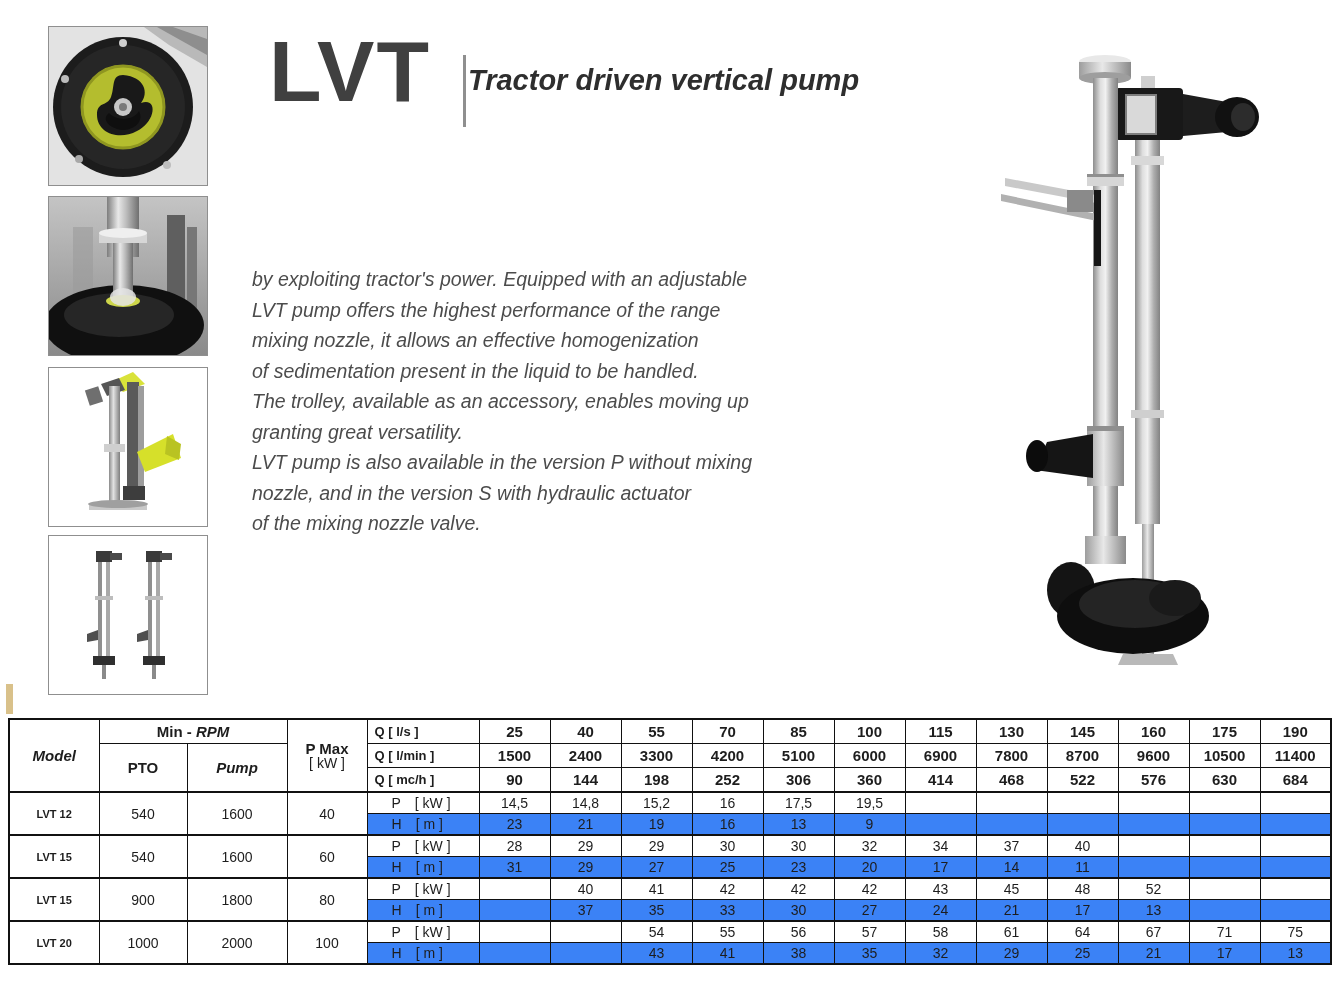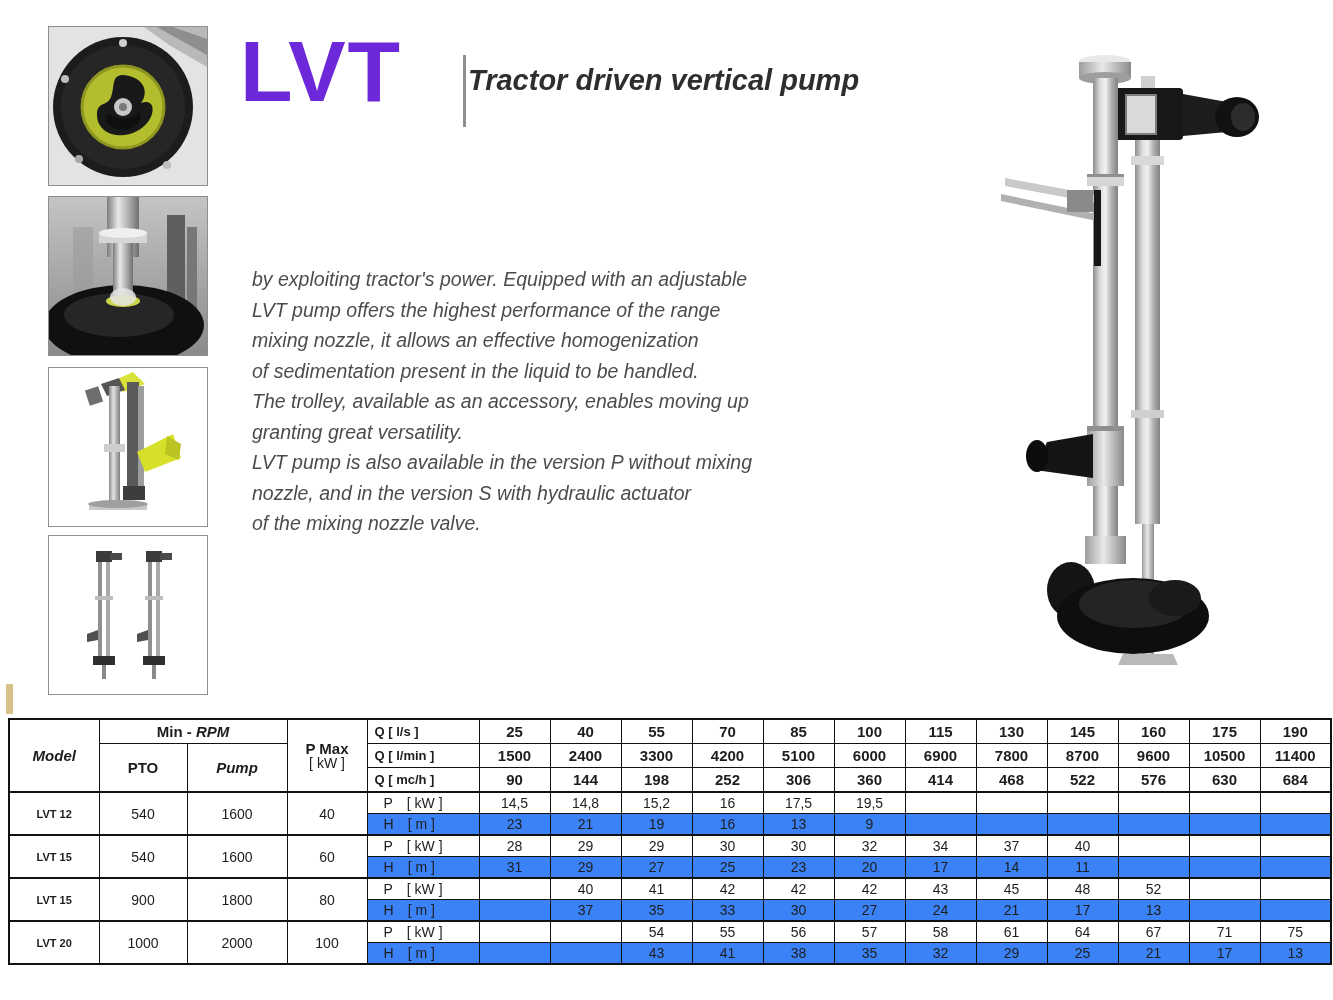--- a/index.html
+++ b/index.html
@@ -14,21 +14,22 @@
   }
   .photo-box svg{display:block;width:100%;height:100%;}
   #photo1{top:10px;}
   #photo2{top:180px;}
   #photo3{top:351px;}
   #photo4{top:519px;}
   
   .brand{
     position:absolute;left:240px;top:28px;width:220px;
     font-size:86px;font-weight:bold;letter-spacing:2px;line-height:1;
-    color:#6d28d9;
+    color:#404040;
+    text-align:center;
   }
   .header-divider{
     position:absolute;left:463px;top:55px;width:3px;height:72px;background:#8f8f8f;
   }
   .subtitle{
     position:absolute;left:468px;top:64px;margin:0;
     font-size:29px;font-weight:bold;font-style:italic;color:#2e2e2e;white-space:nowrap;
   }
   
   .description{
@@ -56,21 +57,21 @@
   .spec-table td,.spec-table th{
     border:1px solid #111;padding:0;text-align:center;vertical-align:middle;
     font-size:14px;color:#1d1d1d;white-space:nowrap;overflow:hidden;height:23px;
   }
   .spec-table .hdr{font-weight:bold;font-size:15px;}
   .spec-table .it{font-style:italic;}
   .spec-table .flow-label{text-align:left;padding-left:7px;font-weight:bold;font-size:13px;}
   .spec-table .flow-val{font-weight:bold;font-size:15px;}
   .spec-table .model-cell{font-weight:bold;font-size:11px;}
   .spec-table tbody td{height:20px;}
-  .spec-table .row-label{text-align:left;padding-left:16px;font-size:14px;}
+  .spec-table .row-label{text-align:left;padding-left:24px;font-size:14px;}
   .spec-table .row-label .unit{margin-left:14px;}
   .spec-table tr.h-row td{background:#3b82f6;}
   .spec-table tr.group-start td,.spec-table tr.group-start th{border-top:2px solid #111;}
   .spec-table .pmax-unit{font-weight:normal;font-size:14px;display:block;margin-top:-2px;}
   .spec-table .pmax-main{display:block;margin-bottom:-1px;}
 </style>
 </head>
 <body>
 
 <figure class="photo-box" id="photo1">

